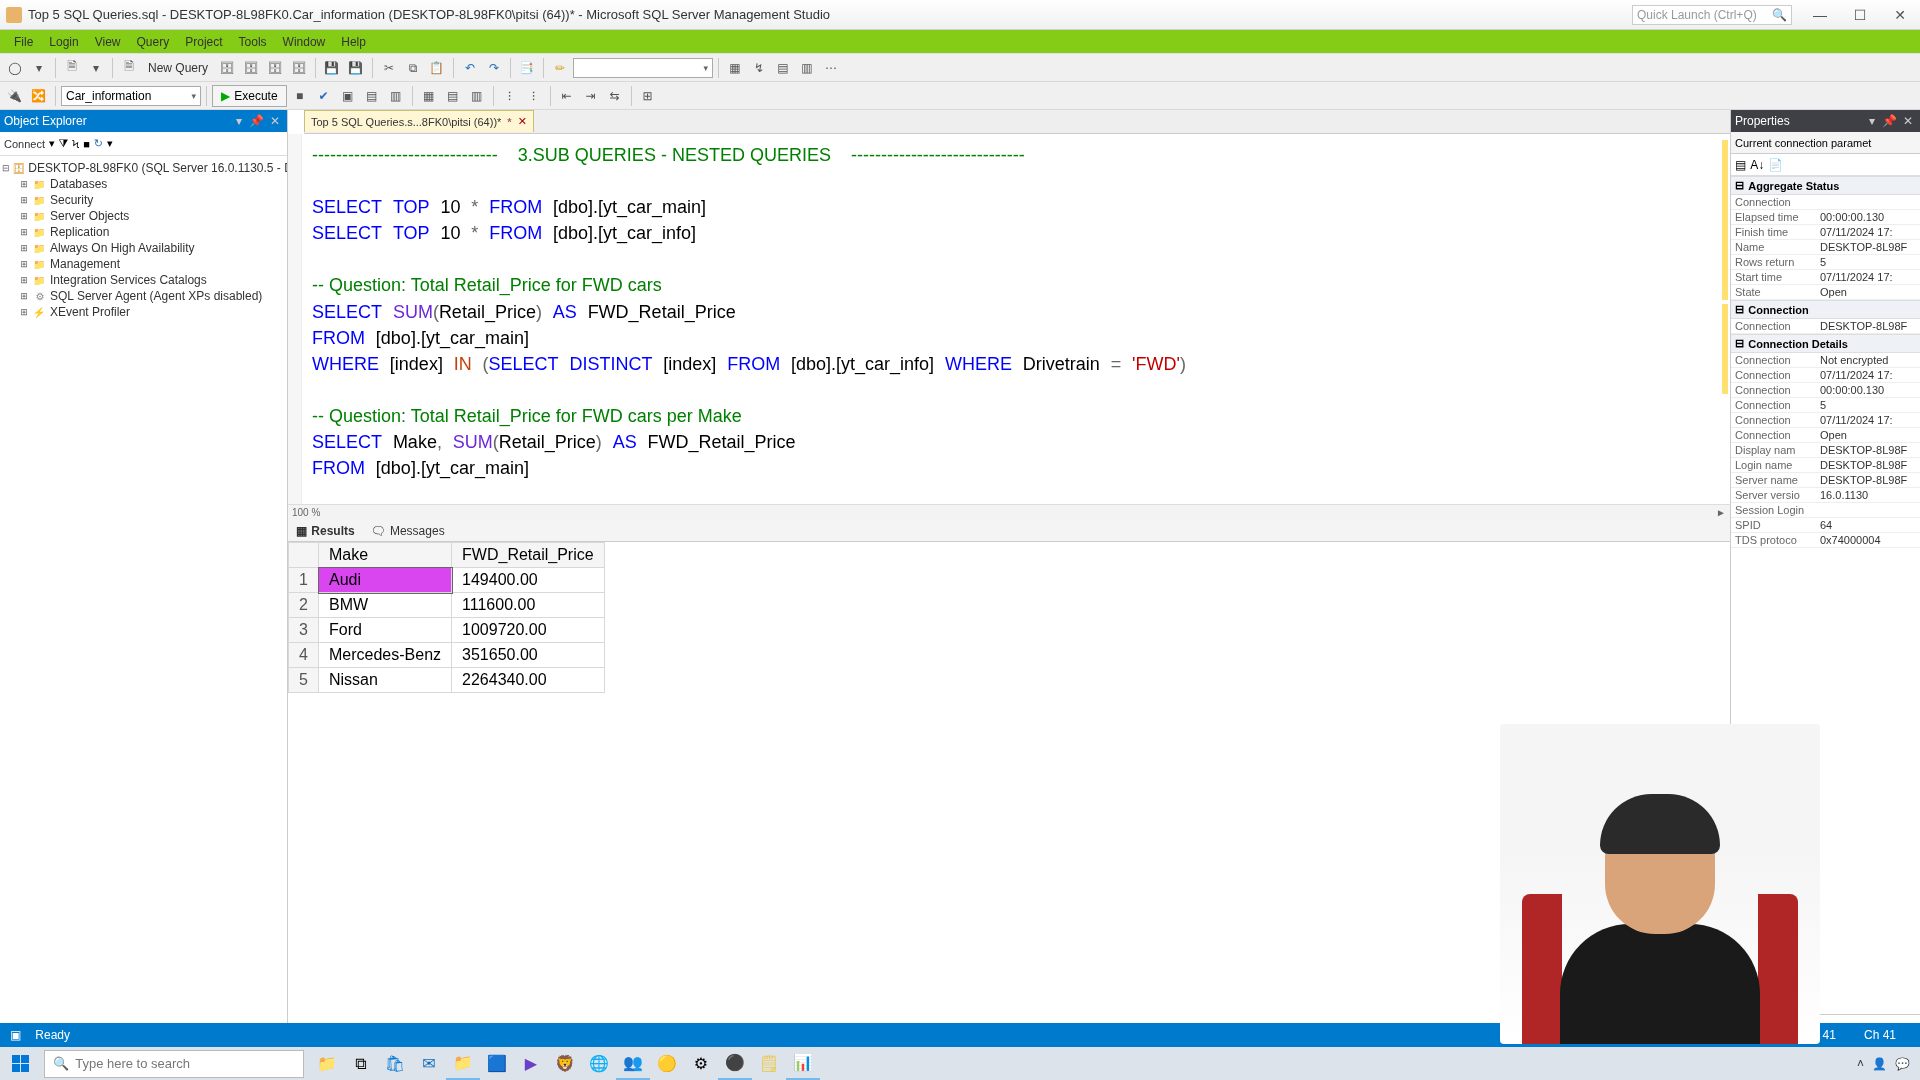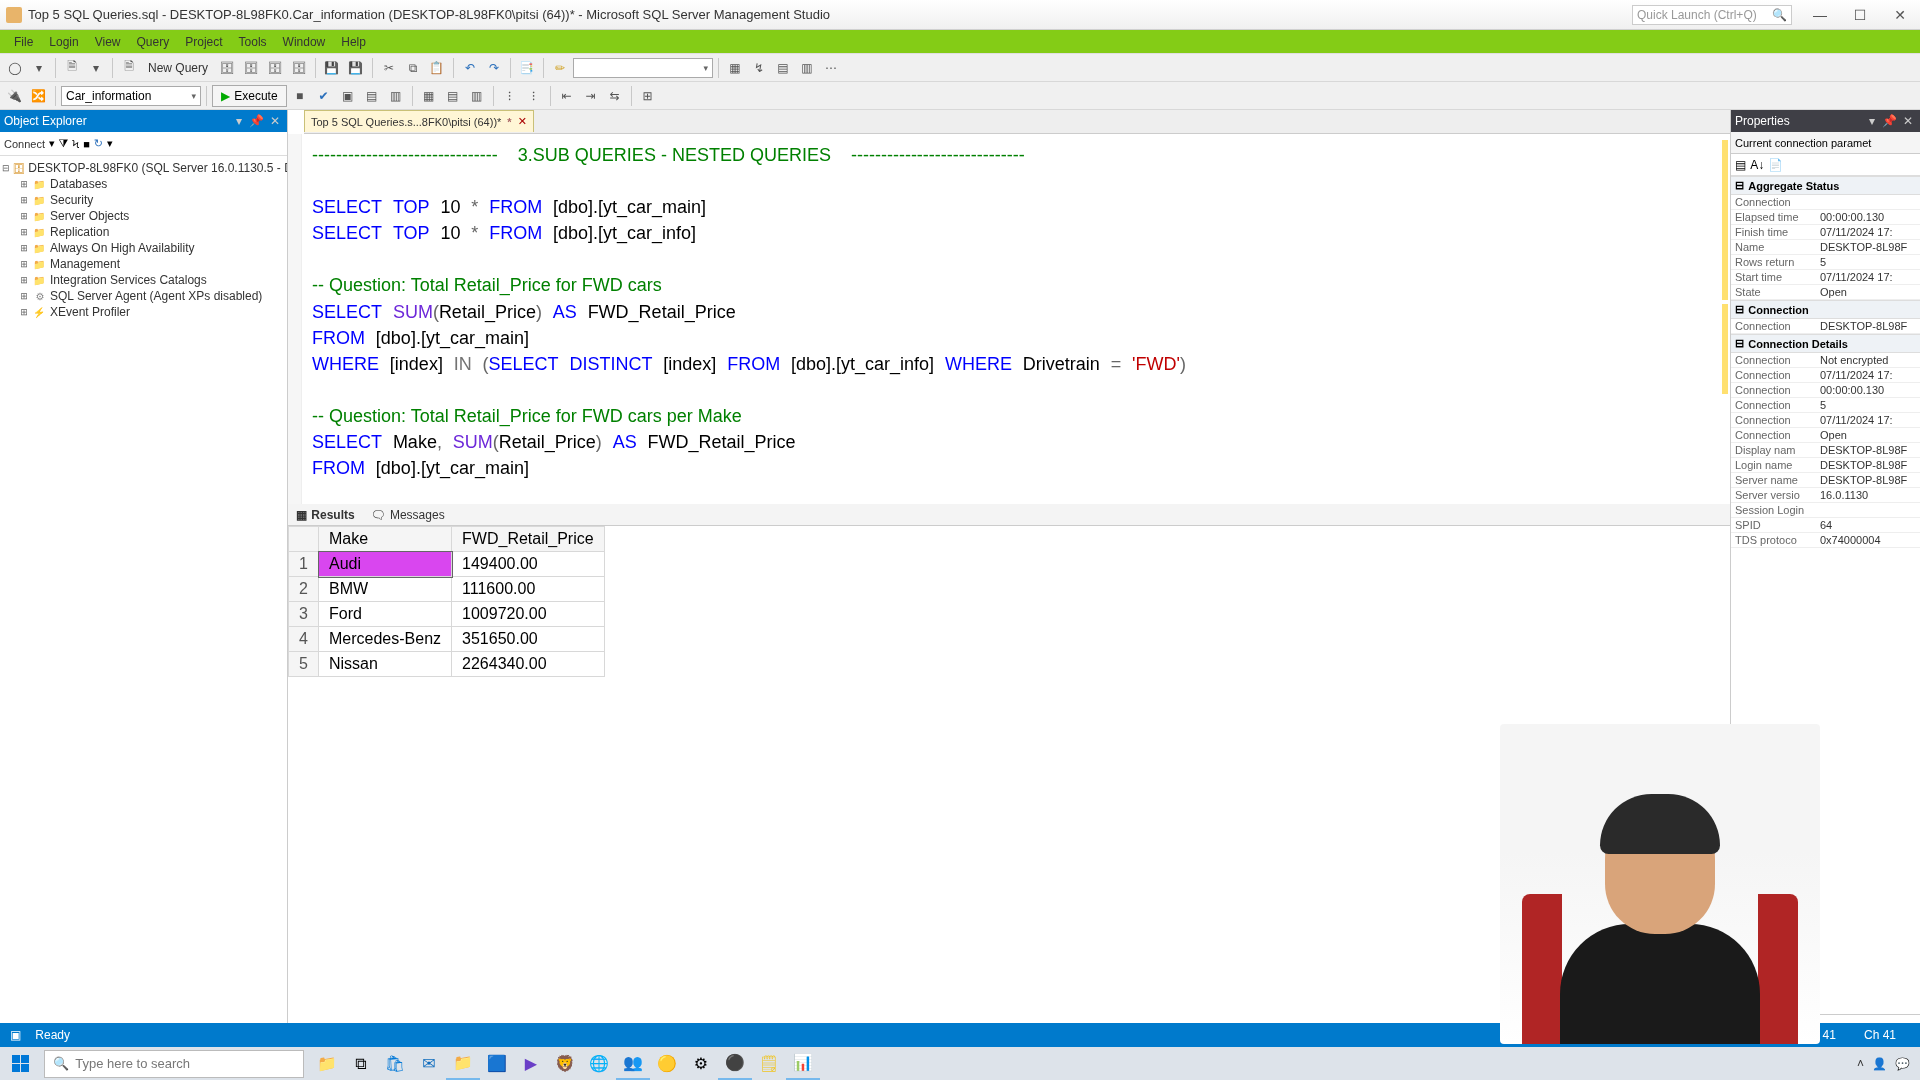--- a/index.html
+++ b/index.html
@@ -50,21 +50,21 @@
 .tab-strip { height:24px; background:#eee; display:flex; border-bottom:1px solid #ccc;margin-left:16px;}
 .tab { height:22px; background:#fff6d6; border:1px solid #c9c077; border-bottom:none; padding:0 6px; display:flex; align-items:center; gap:6px; font-size:11px; color:#333;}
 .tab .dirty { color:#a66; font-weight:bold;}
 .tab .close { color:#a00; font-size:11px;}
 .editor-wrap { flex:0 0 auto; height:370px; display:flex; position:relative;}
 .gutter-strip { width:14px; background:#f6f6f6; border-right:1px solid #eee;}
 .editor { flex:1; padding:8px 10px; font-family: Consolas, monospace; font-size:18px; line-height:1.45; white-space:pre; overflow:hidden; position:relative;}
 .tok-c { color:#008000;}
 .tok-k { color:#0000ff;}
 .tok-f { color:#6d28d9;}
-.tok-g { color:#737373;}
+.tok-g { color:#c2410c;}
 .tok-o { color:#666;}
 .tok-s { color:#c00000;}
 .change-bar { position:absolute; right:2px; top:6px; width:6px;}
 .change-bar div { width:6px; height:160px; background:#ffe070; margin-bottom:4px;}
 .editor-hscroll { height:16px; background:#f3f3f3; border-top:1px solid #ddd; display:flex; align-items:center; font-size:10px; color:#666; padding:0 4px; justify-content:space-between;}
 .zoom-badge { font-size:10px; }
 
 
 .results-tabs { height:22px; background:#f4f4f4; display:flex; align-items:center; border-bottom:1px solid #ccc; gap:8px; padding-left:4px;}
 .results-tabs .rtab { display:flex; align-items:center; gap:4px; font-size:12px; color:#333; padding:2px 4px;}
@@ -311,20 +311,25 @@
 <span class="tok-c">-- Question: Total Retail_Price for FWD cars</span>
 <span class="tok-k">SELECT</span> <span class="tok-f">SUM</span><span class="tok-o">(</span><span>Retail_Price</span><span class="tok-o">)</span> <span class="tok-k">AS</span> <span>FWD_Retail_Price</span>
 <span class="tok-k">FROM</span> <span>[dbo].[yt_car_main]</span>
 <span class="tok-k">WHERE</span> <span>[index]</span> <span class="tok-g">IN</span> <span class="tok-o">(</span><span class="tok-k">SELECT</span> <span class="tok-k">DISTINCT</span> <span>[index]</span> <span class="tok-k">FROM</span> <span>[dbo].[yt_car_info]</span> <span class="tok-k">WHERE</span> <span>Drivetrain</span> <span class="tok-o">=</span> <span class="tok-s">'FWD'</span><span class="tok-o">)</span>
 
 <span class="tok-c">-- Question: Total Retail_Price for FWD cars per Make</span>
 <span class="tok-k">SELECT</span> <span>Make</span><span class="tok-o">,</span> <span class="tok-f">SUM</span><span class="tok-o">(</span><span>Retail_Price</span><span class="tok-o">)</span> <span class="tok-k">AS</span> <span>FWD_Retail_Price</span>
 <span class="tok-k">FROM</span> <span>[dbo].[yt_car_main]</span>
         <div class="change-bar"><div></div><div style="height:90px"></div></div>
       </div>
+    </div>
+    <div class="editor-hscroll">
+      <span class="zoom-badge">100 %</span>
+      <span style="flex:1"></span>
+        <span>►</span>
     </div>
 
     <div class="results-tabs">
       <div class="rtab active">
           <span>▦</span>
           <span>Results</span>
         </div>
       <div class="rtab">
           <span>🗨</span>
           <span>Messages</span>

